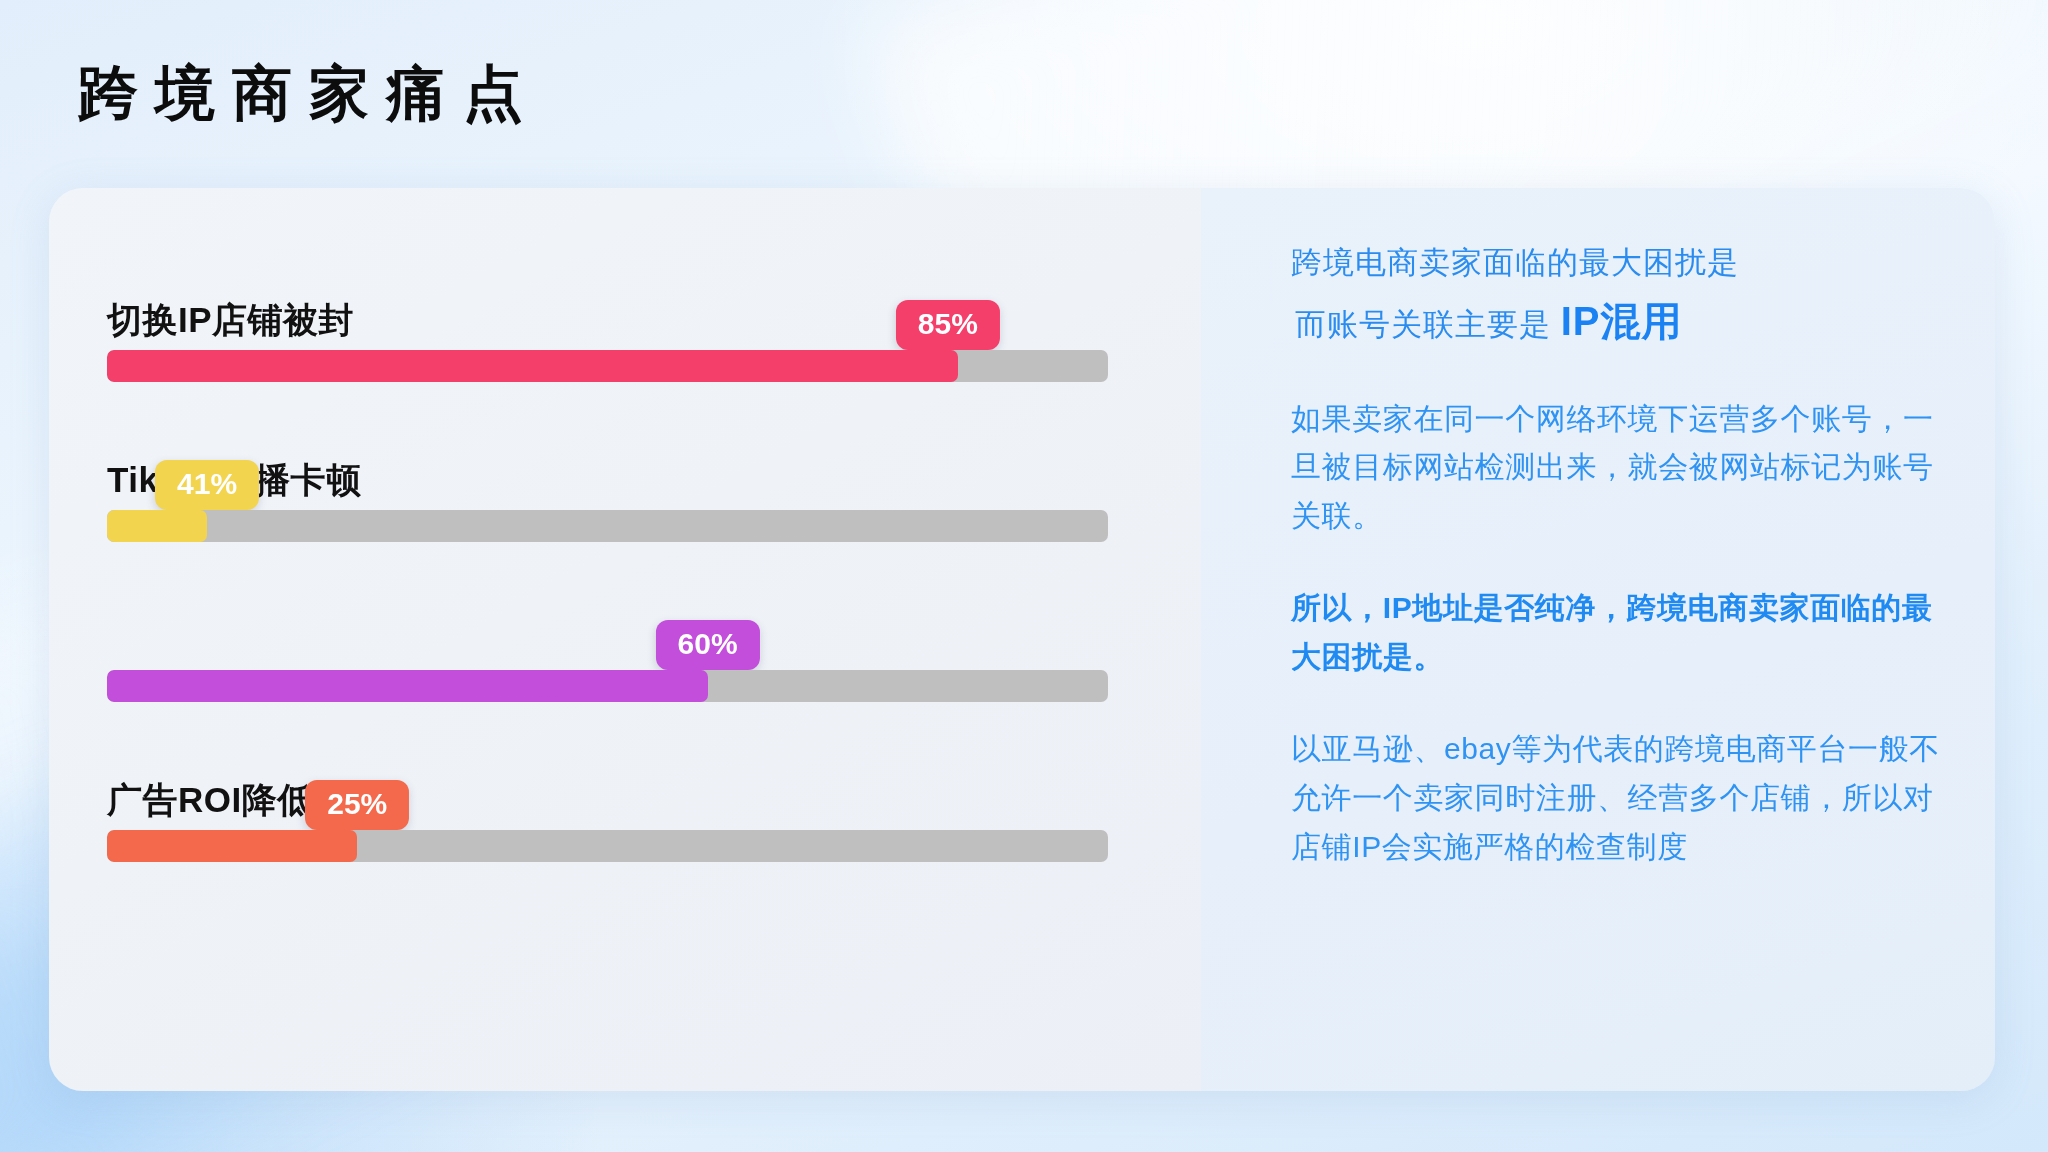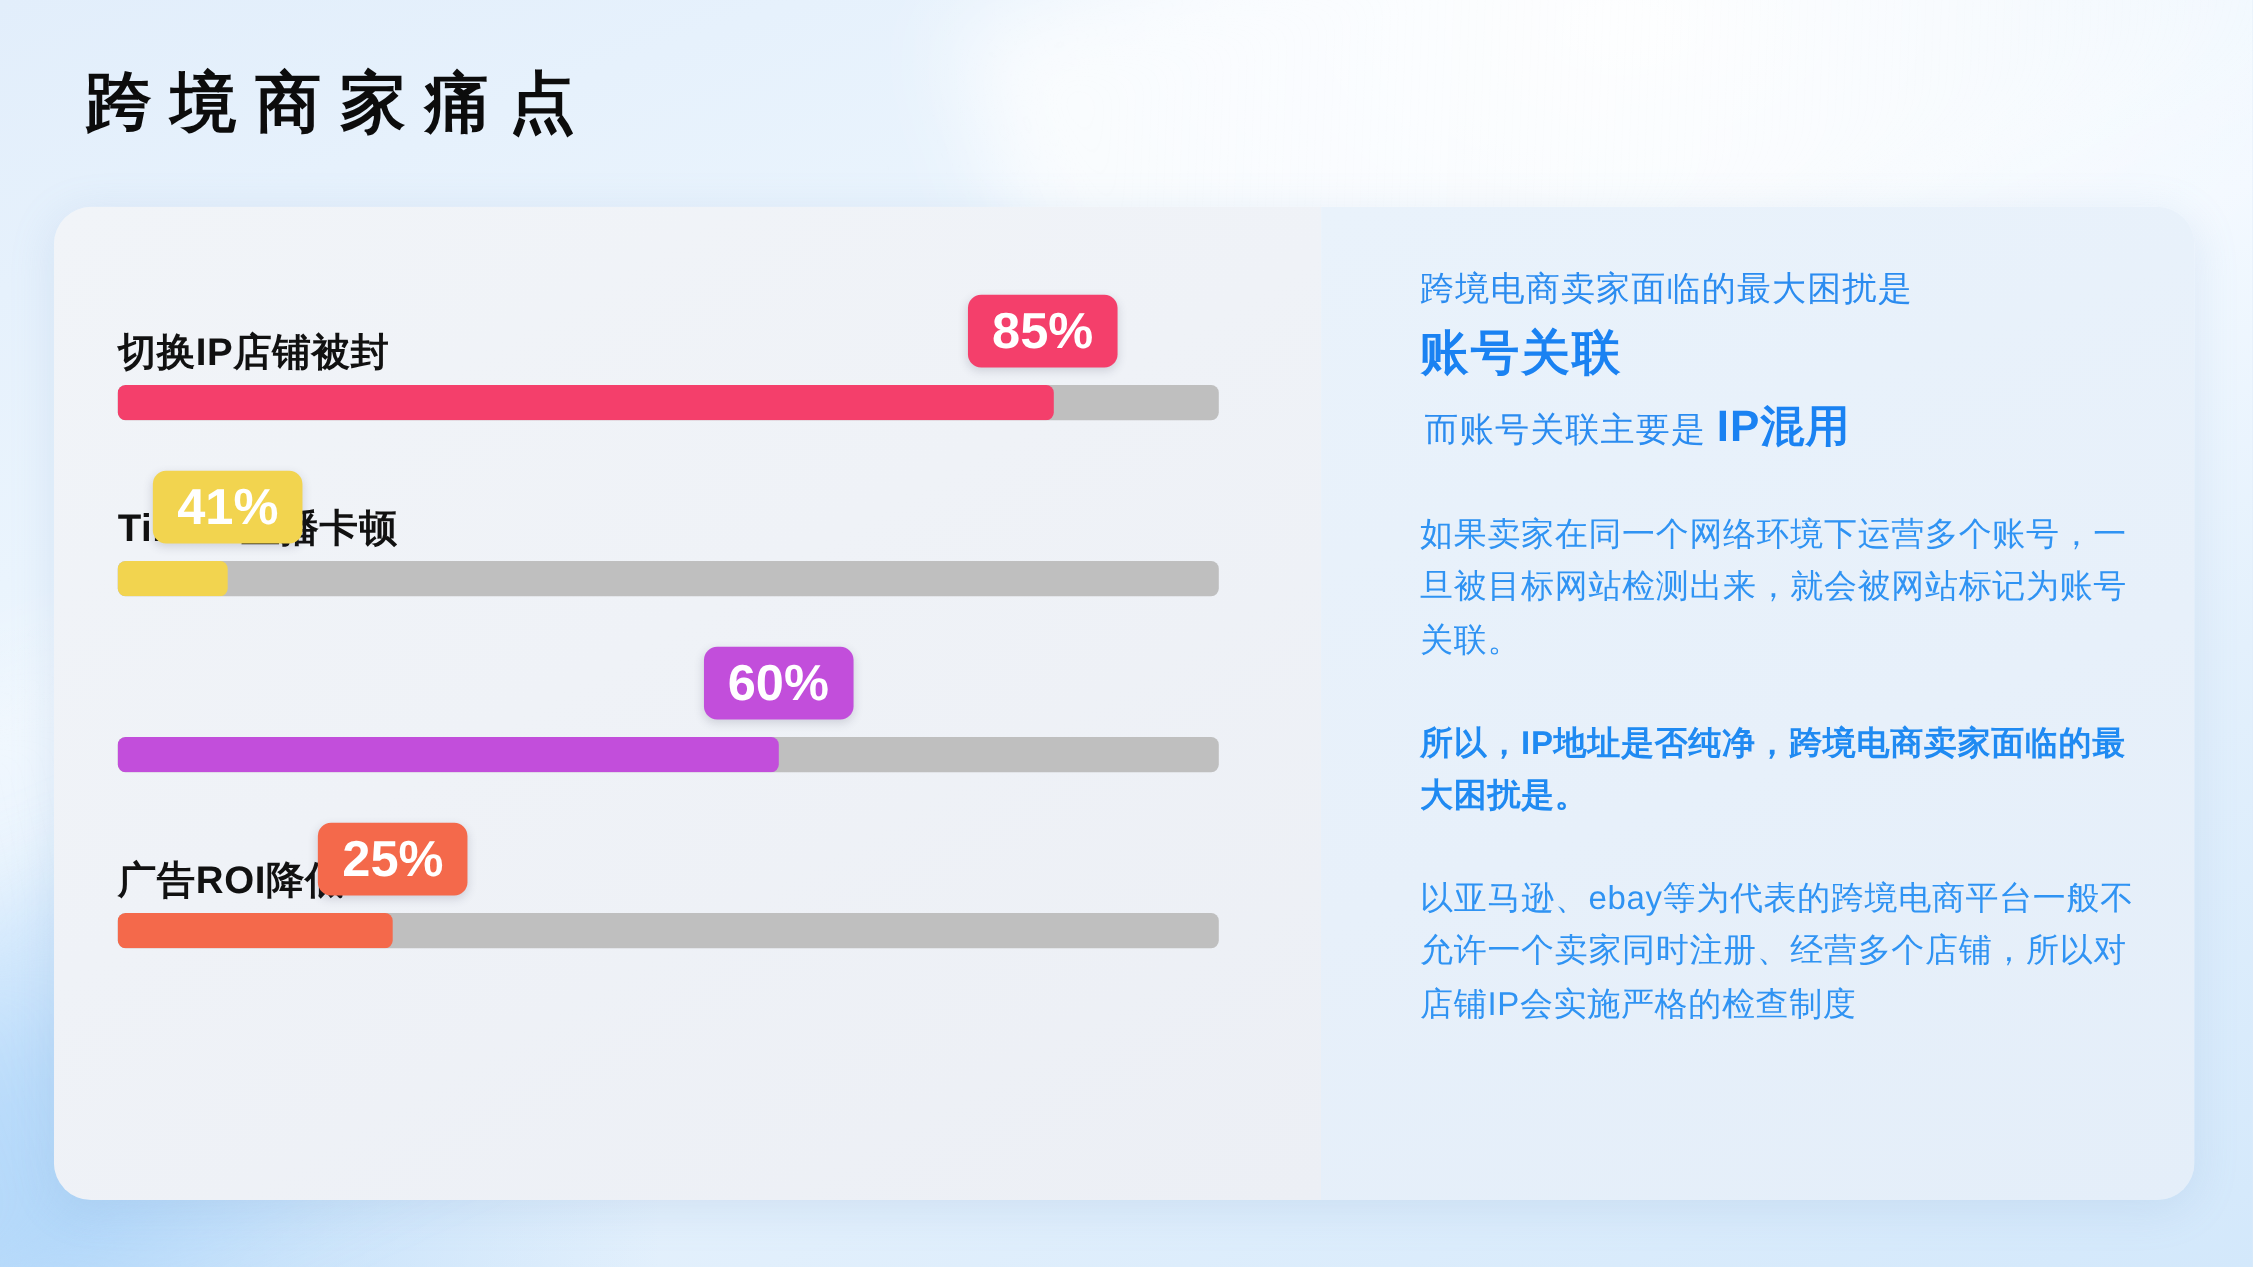--- a/index.html
+++ b/index.html
@@ -51,23 +51,23 @@
   #bars{position:absolute;left:58px;top:90px;width:1050px;}
   .bar-row{position:relative;margin-bottom:56px;}
   .bar-row:last-child{margin-bottom:0;}
   .bar-head{position:relative;height:72px;}
   .bar-label{
     position:absolute;left:0;bottom:6px;
     font-size:35px;font-weight:bold;color:#111;
     letter-spacing:0.5px;white-space:nowrap;
   }
   .pct-badge{
-    position:absolute;bottom:16px;
+    position:absolute;bottom:0;
     transform:translateX(-50%);
-    color:#fff;font-size:46px;font-weight:bold;
+    color:#fff;font-size:30px;font-weight:bold;
     padding:9px 22px 11px;border-radius:12px;
     line-height:1;white-space:nowrap;
     box-shadow:0 3px 9px rgba(60,60,90,0.18);
   }
   .track{
     position:relative;height:32px;width:1001px;
     background:#bfbfbf;border-radius:7px;overflow:hidden;
   }
   .fill{position:absolute;left:0;top:0;bottom:0;border-radius:7px;}
 
@@ -147,21 +147,20 @@
             <div class="fill" id="fill3" style="width: 25%; background: rgb(244, 105, 75);"></div>
           </div>
         </div>
 
       </div>
     </div>
 
     <div id="info-panel">
       <div id="info-inner">
         <p class="lead">跨境电商卖家面临的最大困扰是</p>
-        <p class="headline">账号关联</p>
         <p class="lead2"><span>而账号关联主要是 </span><span class="strong">IP混用</span></p>
         <p class="para">如果卖家在同一个网络环境下运营多个账号，一旦被目标网站检测出来，就会被网站标记为账号关联。</p>
         <p class="para bold">所以，IP地址是否纯净，跨境电商卖家面临的最大困扰是。</p>
         <p class="para">以亚马逊、ebay等为代表的跨境电商平台一般不允许一个卖家同时注册、经营多个店铺，所以对店铺IP会实施严格的检查制度</p>
       </div>
     </div>
 
   </div>
 </div>
 

